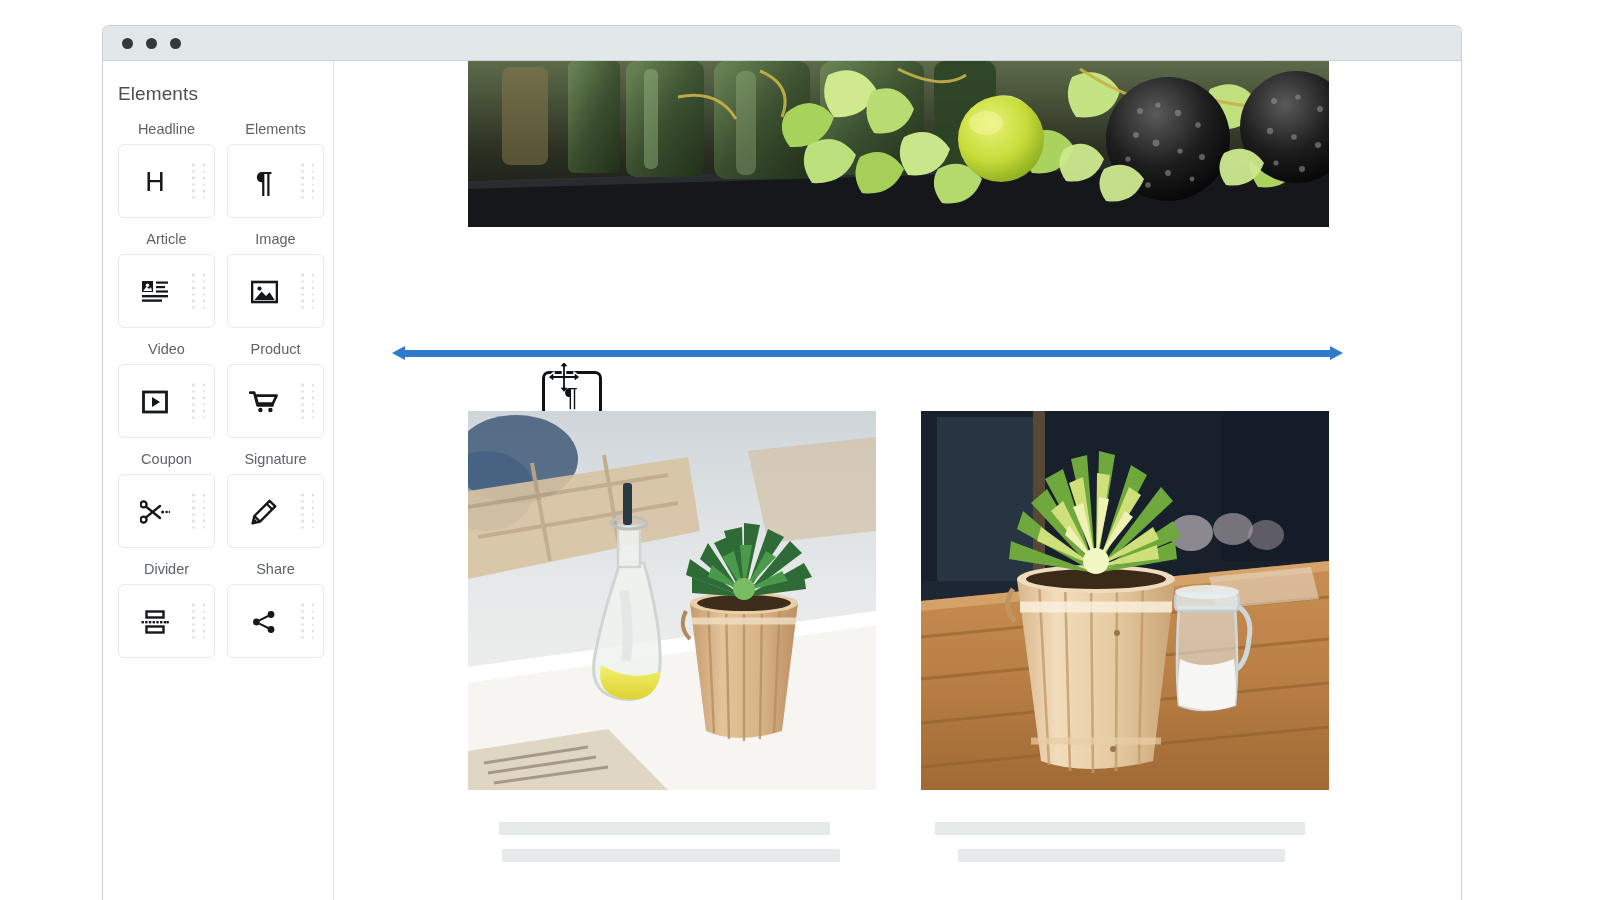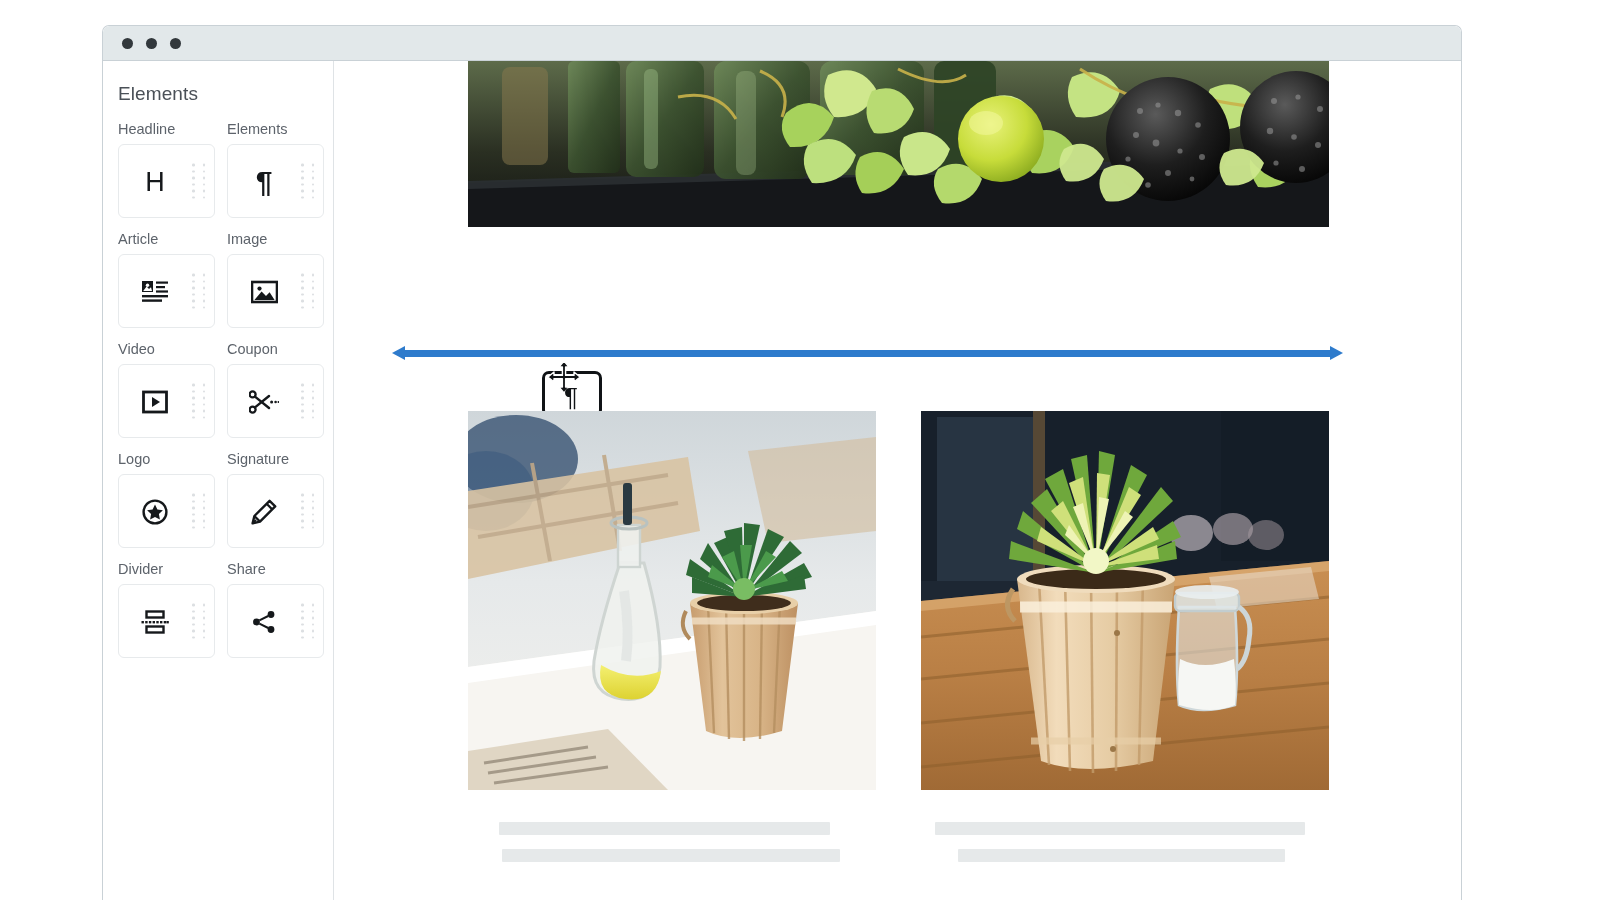--- a/index.html
+++ b/index.html
@@ -67,20 +67,21 @@
     font-weight: 400;
     color: #4a5057;
     letter-spacing: .1px;
     margin-bottom: 16px;
   }
   .elem-grid {
     display: grid;
     grid-template-columns: 97px 97px;
     column-gap: 12px;
     row-gap: 0;
+    text-align: center;
   }
   .elem-cell { margin-bottom: 13px; }
   .elem-label {
     font-size: 14.5px;
     color: #5d636b;
     margin-bottom: 7px;
     white-space: nowrap;
   }
   .elem-card {
     position: relative;
@@ -357,20 +358,47 @@
                   <i></i>
                   <i></i>
                   <i></i>
                   <i></i>
               </span>
             </div>
           </div>
 
 
 
+          <div class="elem-cell">
+            <div class="elem-label">Product</div>
+            <div class="elem-card">
+              <span class="glyph">
+                <svg width="30" height="24" viewBox="0 0 30 24">
+                  <path d="M1 2.6 H5.2 L8.6 15.4 H23.6" fill="none" stroke="#15181b" stroke-width="2.6" stroke-linecap="round" stroke-linejoin="round"></path>
+                  <path d="M6.4 5.6 H27.6 L23.8 13.6 H8.6 Z" fill="none" stroke="#15181b" stroke-width="2.6" stroke-linejoin="round"></path>
+                  <circle cx="11.4" cy="20" r="2.2" fill="#15181b"></circle>
+                  <circle cx="21.4" cy="20" r="2.2" fill="#15181b"></circle>
+                </svg>
+              </span>
+              <span class="drag-dots">
+                <i></i>
+                  <i></i>
+                  <i></i>
+                  <i></i>
+                  <i></i>
+                  <i></i>
+                  <i></i>
+                  <i></i>
+                  <i></i>
+                  <i></i>
+                  <i></i>
+                  <i></i>
+              </span>
+            </div>
+          </div>
 
           <div class="elem-cell">
             <div class="elem-label">Coupon</div>
             <div class="elem-card">
               <span class="glyph">
                 <svg width="30" height="24" viewBox="0 0 30 24">
                   <circle cx="3.6" cy="4.4" r="3" fill="none" stroke="#15181b" stroke-width="2.3"></circle>
                   <circle cx="3.6" cy="19.6" r="3" fill="none" stroke="#15181b" stroke-width="2.3"></circle>
                   <path d="M6 6.6 L20 18" stroke="#15181b" stroke-width="2.4" stroke-linecap="round"></path>
                   <path d="M6 17.4 L20 6" stroke="#15181b" stroke-width="2.4" stroke-linecap="round"></path>
@@ -389,45 +417,20 @@
                   <i></i>
                   <i></i>
                   <i></i>
                   <i></i>
                   <i></i>
                   <i></i>
               </span>
             </div>
           </div>
 
-          <div class="elem-cell">
-            <div class="elem-label">Logo</div>
-            <div class="elem-card">
-              <span class="glyph">
-                <svg width="26" height="26" viewBox="0 0 26 26">
-                  <circle cx="13" cy="13" r="11.4" fill="none" stroke="#15181b" stroke-width="2.4"></circle>
-                  <path d="M13 5.6 L15.4 10.6 L20.9 11.3 L16.9 15.1 L17.9 20.6 L13 18 L8.1 20.6 L9.1 15.1 L5.1 11.3 L10.6 10.6 Z" fill="#15181b"></path>
-                </svg>
-              </span>
-              <span class="drag-dots">
-                <i></i>
-                  <i></i>
-                  <i></i>
-                  <i></i>
-                  <i></i>
-                  <i></i>
-                  <i></i>
-                  <i></i>
-                  <i></i>
-                  <i></i>
-                  <i></i>
-                  <i></i>
-              </span>
-            </div>
-          </div>
 
           <div class="elem-cell">
             <div class="elem-label">Signature</div>
             <div class="elem-card">
               <span class="glyph">
                 <svg width="26" height="26" viewBox="0 0 26 26">
                   <path d="M18.6 1.8 L24.2 7.4 L9 22.6 L1.6 24.4 L3.4 17 Z" fill="none" stroke="#15181b" stroke-width="2.4" stroke-linejoin="round"></path>
                   <path d="M15.6 4.8 L21.2 10.4" stroke="#15181b" stroke-width="2.2"></path>
                   <path d="M3.4 17 L9 22.6" stroke="#15181b" stroke-width="2.2"></path>
                   <path d="M1.6 24.4 L5 21" stroke="#15181b" stroke-width="2.2"></path>

